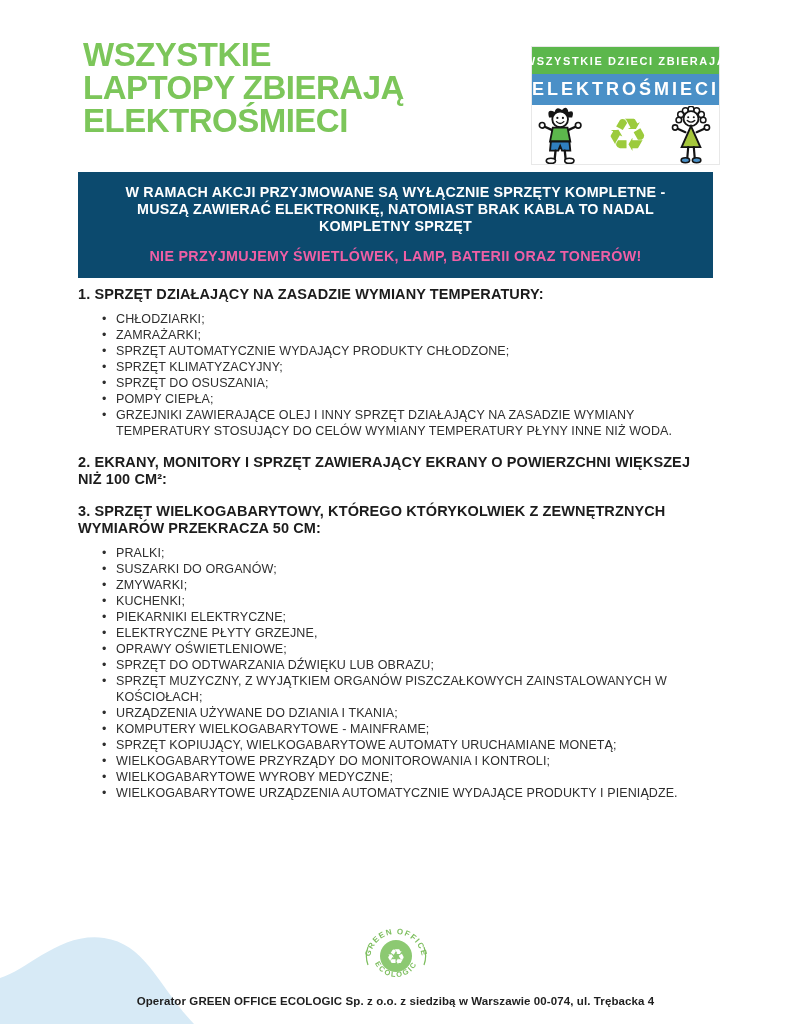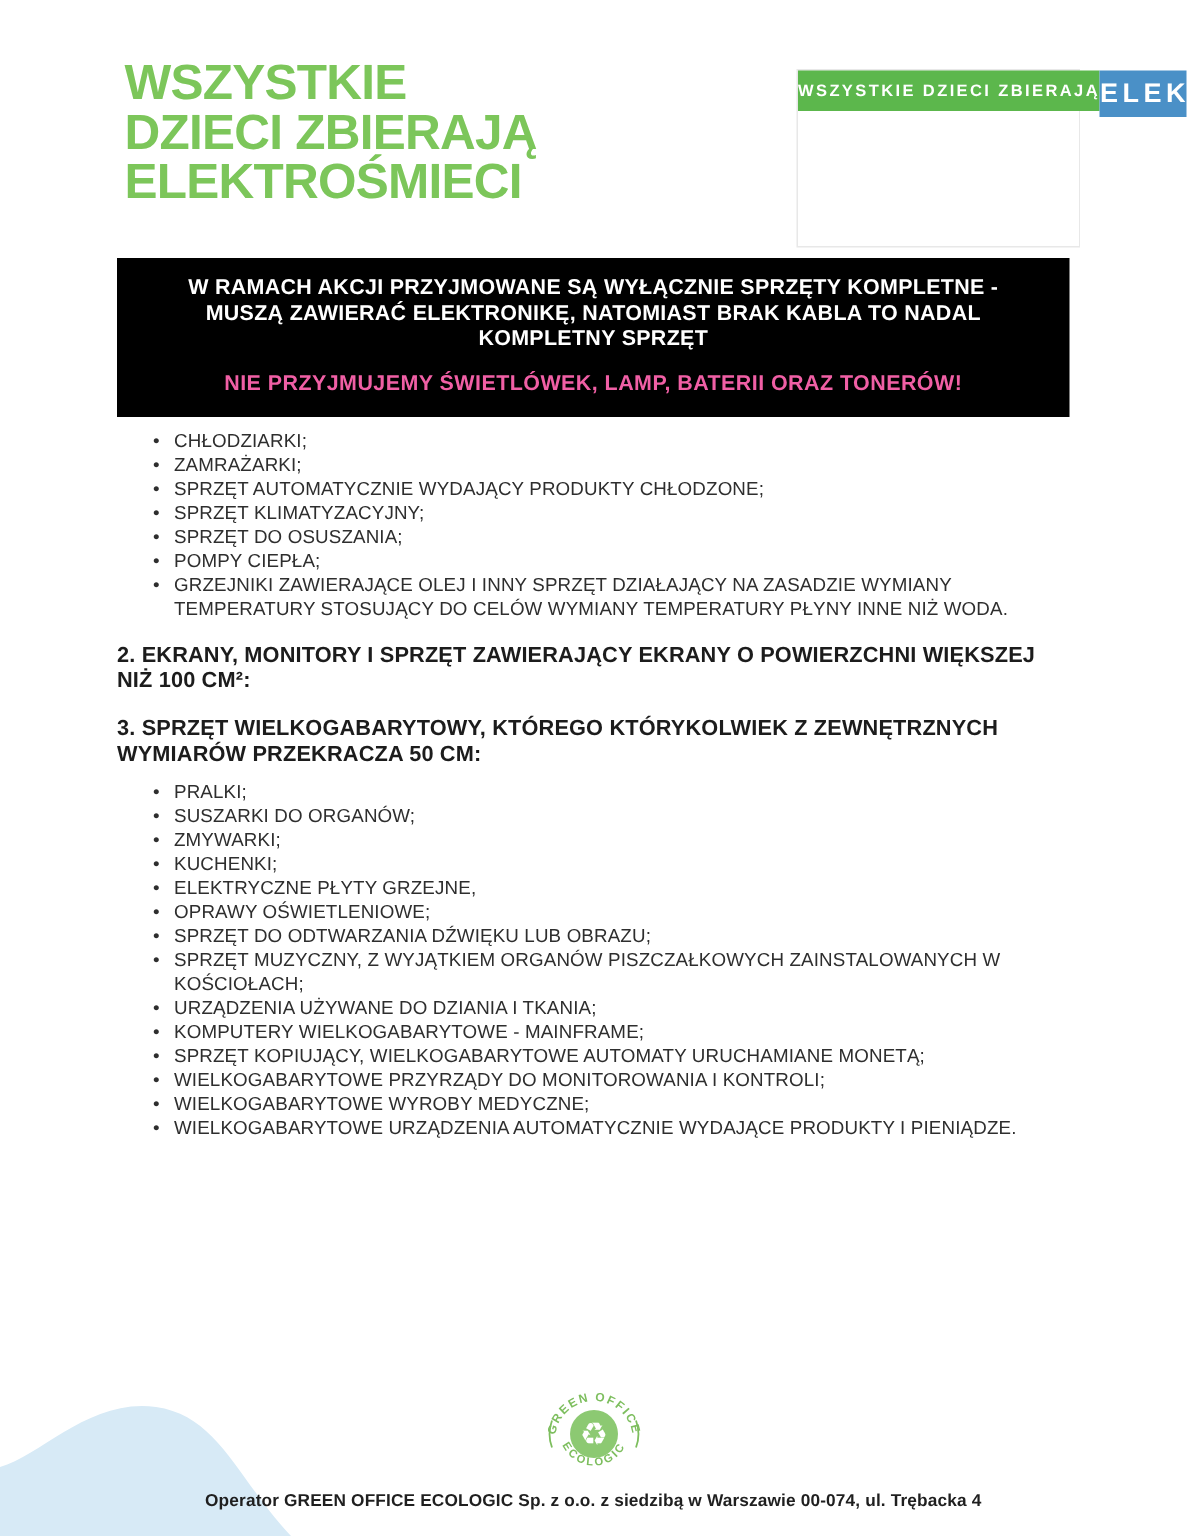--- a/index.html
+++ b/index.html
@@ -14,21 +14,21 @@
   }
 
   
   .page-title {
     position:absolute; left:83px; top:38px;
     font-size:33px; line-height:33px; font-weight:800;
     letter-spacing:-0.5px; color:#7cc65a;
   }
   .brand-logo {
     position:absolute; left:532px; top:47px; width:187px; height:117px;
-    display:flex; flex-direction:row;
+    display:flex; flex-direction:column;
     box-shadow:0 0 0 1px #e8e8e8;
   }
   .brand-logo .bar-green {
     height:27px; background:#5cb74c; color:#ffffff;
     display:flex; align-items:center; justify-content:center;
     font-size:11px; font-weight:700; letter-spacing:1.6px; white-space:nowrap;
   }
   .brand-logo .bar-blue {
     height:31px; background:#4a90c7; color:#ffffff;
     display:flex; align-items:center; justify-content:center;
@@ -40,21 +40,21 @@
     padding:0 6px;
   }
   .recycle-glyph-green {
     font-family:"DejaVu Sans", sans-serif;
     font-size:46px; line-height:46px; color:#9ccb3c;
   }
 
   
   .banner {
     position:absolute; left:78px; top:172px; width:635px; height:106px;
-    background:#000000; text-align:center; padding:12px 20px 0;
+    background:#0c4a6e; text-align:center; padding:12px 20px 0;
   }
   .banner-main {
     color:#ffffff; font-weight:800; font-size:14.3px; line-height:17px;
     letter-spacing:0.2px;
   }
   .banner-warning {
     margin-top:13px; color:#f05fa5; font-weight:800; font-size:14.3px;
     letter-spacing:0.3px;
   }
 
@@ -87,21 +87,21 @@
   }
   .wave-decoration { position:absolute; left:0; bottom:0; width:200px; height:96px; }
 
   .figure-svg { display:block; }
 </style>
 </head>
 <body>
 
 <h1 class="page-title">
   <span>WSZYSTKIE</span><br>
-  <span>DZIECI ZBIERAJĄ</span><br>
+  <span>LAPTOPY ZBIERAJĄ</span><br>
   <span>ELEKTROŚMIECI</span>
 </h1>
 
 <div class="brand-logo">
   <div class="bar-green">WSZYSTKIE DZIECI ZBIERAJĄ</div>
   <div class="bar-blue">ELEKTROŚMIECI</div>
   <div class="figures">
 
     <svg class="figure-svg" width="48" height="58" viewBox="0 0 52 62">
       <path d="M12,12 Q9,2 18,6 Q20,-1 26,4 Q31,-2 33,6 Q40,3 37,12 Z" fill="#141414"></path>
@@ -148,40 +148,42 @@
   </div>
 </div>
 
 <div class="banner">
   <div class="banner-main">W RAMACH AKCJI PRZYJMOWANE SĄ WYŁĄCZNIE SPRZĘTY KOMPLETNE - MUSZĄ ZAWIERAĆ ELEKTRONIKĘ, NATOMIAST BRAK KABLA TO NADAL KOMPLETNY SPRZĘT</div>
   <div class="banner-warning">NIE PRZYJMUJEMY ŚWIETLÓWEK, LAMP, BATERII ORAZ TONERÓW!</div>
 </div>
 
 <div class="content">
   <div class="section">
+    <div class="section-heading">1. SPRZĘT DZIAŁAJĄCY NA ZASADZIE WYMIANY TEMPERATURY:</div>
     <ul>
         <li>CHŁODZIARKI;</li>
         <li>ZAMRAŻARKI;</li>
         <li>SPRZĘT AUTOMATYCZNIE WYDAJĄCY PRODUKTY CHŁODZONE;</li>
         <li>SPRZĘT KLIMATYZACYJNY;</li>
         <li>SPRZĘT DO OSUSZANIA;</li>
         <li>POMPY CIEPŁA;</li>
         <li>GRZEJNIKI ZAWIERAJĄCE OLEJ I INNY SPRZĘT DZIAŁAJĄCY NA ZASADZIE WYMIANY TEMPERATURY STOSUJĄCY DO CELÓW WYMIANY TEMPERATURY PŁYNY INNE NIŻ WODA.</li>
       </ul>
   </div>
   <div class="section">
     <div class="section-heading">2. EKRANY, MONITORY I SPRZĘT ZAWIERAJĄCY EKRANY O POWIERZCHNI WIĘKSZEJ NIŻ 100 CM²:</div>
   </div>
   <div class="section">
     <div class="section-heading">3. SPRZĘT WIELKOGABARYTOWY, KTÓREGO KTÓRYKOLWIEK Z ZEWNĘTRZNYCH WYMIARÓW PRZEKRACZA 50 CM:</div>
     <ul>
         <li>PRALKI;</li>
         <li>SUSZARKI DO ORGANÓW;</li>
         <li>ZMYWARKI;</li>
         <li>KUCHENKI;</li>
+        <li>PIEKARNIKI ELEKTRYCZNE;</li>
         <li>ELEKTRYCZNE PŁYTY GRZEJNE,</li>
         <li>OPRAWY OŚWIETLENIOWE;</li>
         <li>SPRZĘT DO ODTWARZANIA DŹWIĘKU LUB OBRAZU;</li>
         <li>SPRZĘT MUZYCZNY, Z WYJĄTKIEM ORGANÓW PISZCZAŁKOWYCH ZAINSTALOWANYCH W KOŚCIOŁACH;</li>
         <li>URZĄDZENIA UŻYWANE DO DZIANIA I TKANIA;</li>
         <li>KOMPUTERY WIELKOGABARYTOWE - MAINFRAME;</li>
         <li>SPRZĘT KOPIUJĄCY, WIELKOGABARYTOWE AUTOMATY URUCHAMIANE MONETĄ;</li>
         <li>WIELKOGABARYTOWE PRZYRZĄDY DO MONITOROWANIA I KONTROLI;</li>
         <li>WIELKOGABARYTOWE WYROBY MEDYCZNE;</li>
         <li>WIELKOGABARYTOWE URZĄDZENIA AUTOMATYCZNIE WYDAJĄCE PRODUKTY I PIENIĄDZE.</li>

